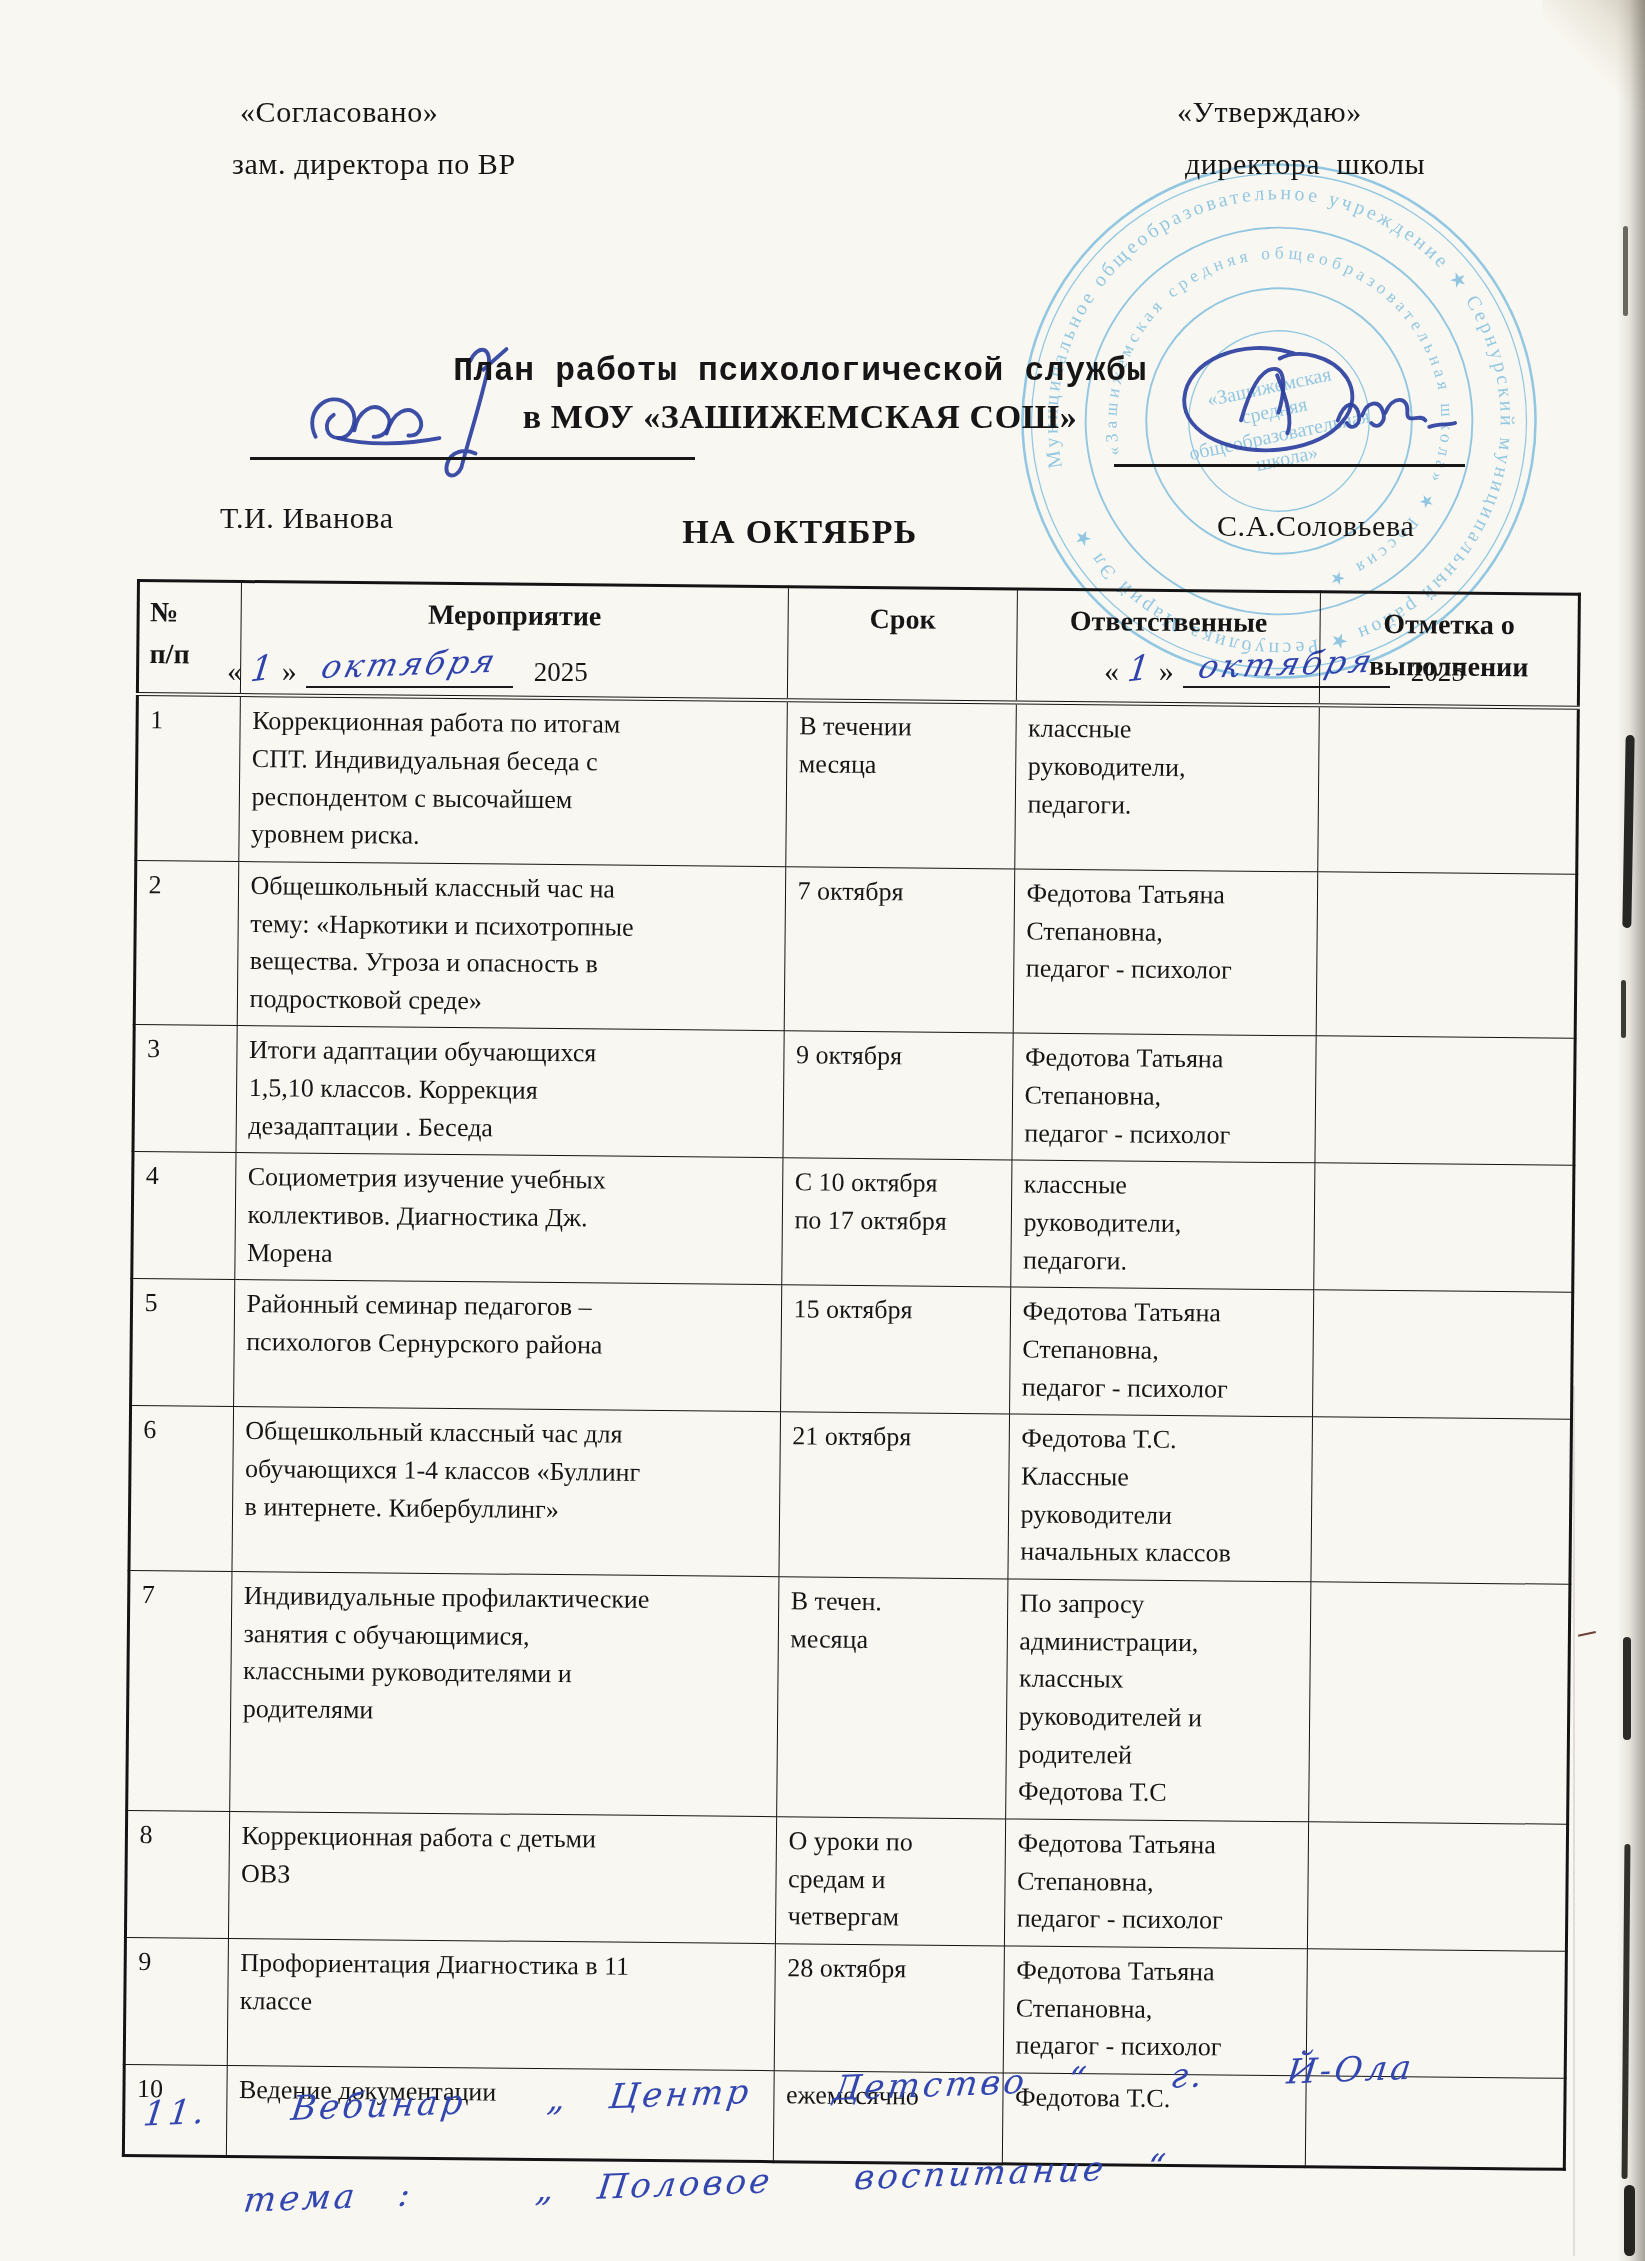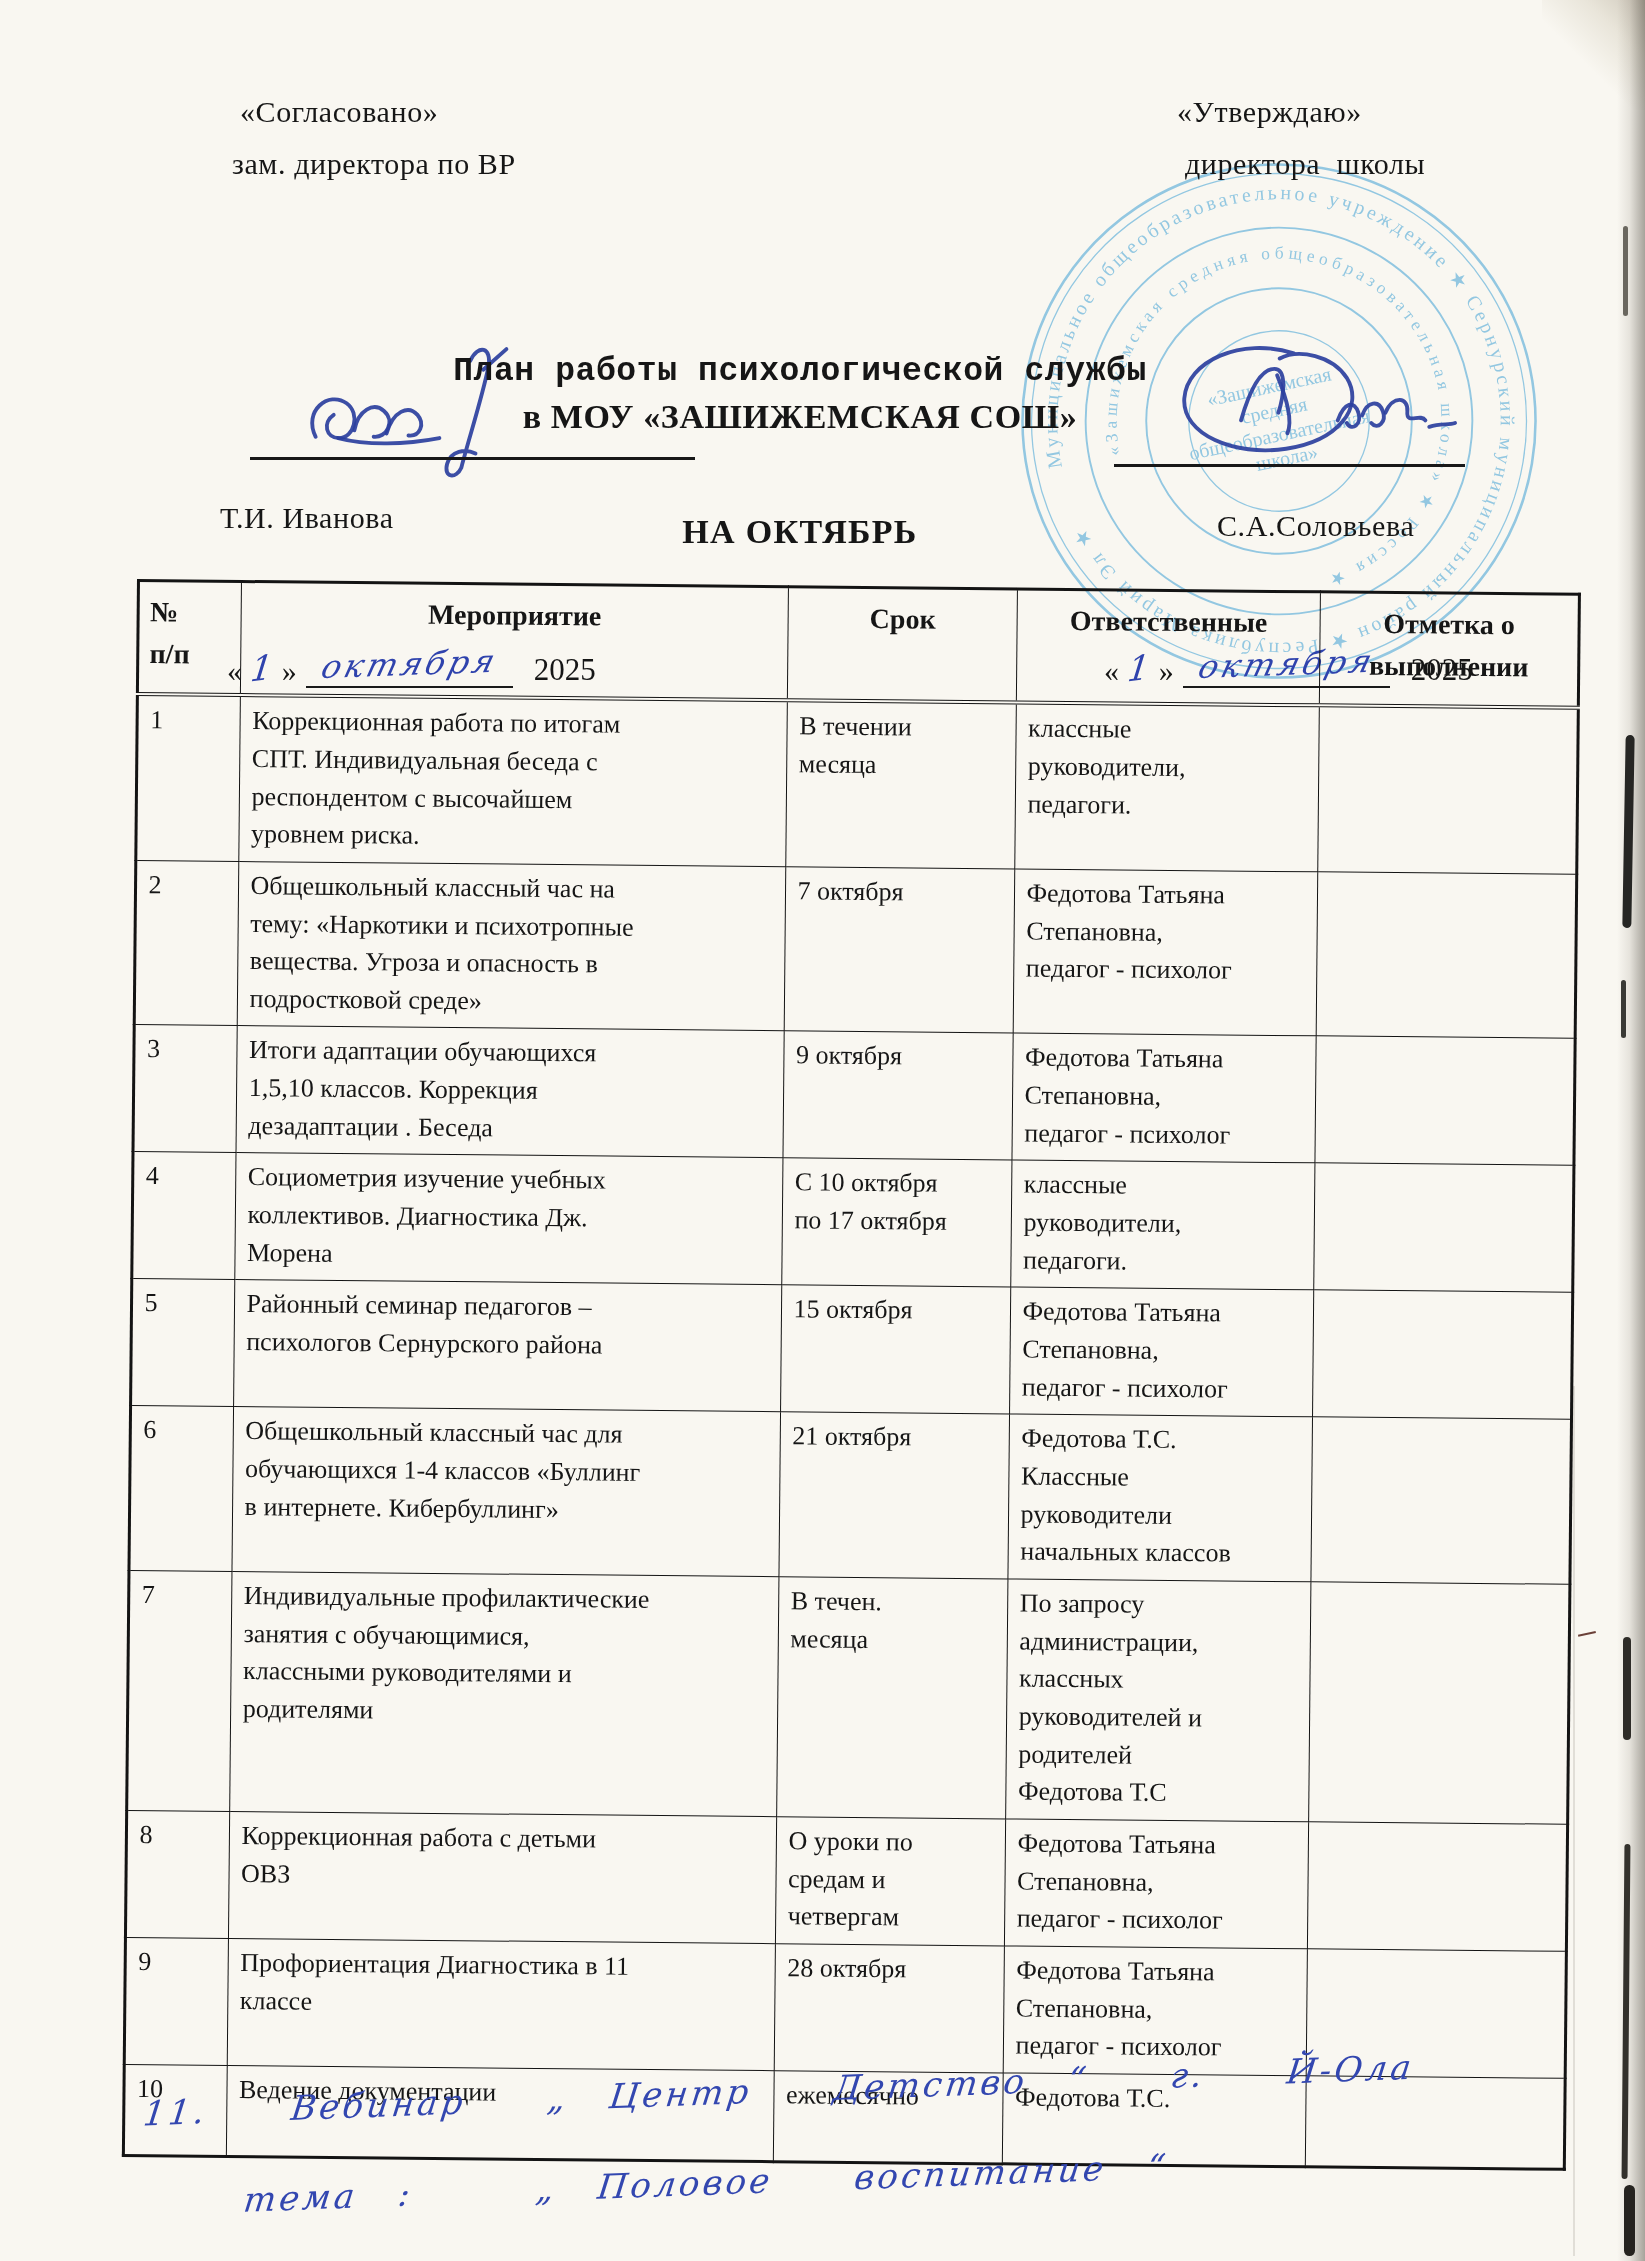--- a/index.html
+++ b/index.html
@@ -10,21 +10,21 @@
   }
   
   .abs{position:absolute;white-space:pre;}
   .ap{font-size:30px;letter-spacing:0.6px;}
   .sig-line{position:absolute;border-bottom:3.2px solid #181818;height:6.4px;}
   .date-row{position:absolute;font-size:30px;display:flex;align-items:flex-end;}
   .hand{font-family:"DejaVu Serif",serif;font-style:italic;color:#2f43ad;}
   .hand-day{display:inline-block;font-size:34px;transform:rotate(-7deg) skewX(-14deg);padding:0 9px;}
   .month-line{display:inline-block;border-bottom:2.6px solid #1a1a1a;margin:0 9px;padding:0 17px 2.6px 17px;}
   .hand-month{display:inline-block;font-size:32px;letter-spacing:3.2px;transform:skewX(-16deg) rotate(-2deg);}
-  .year{font-size:31px;padding-left:11.6px;}
+  .year{font-size:27px;padding-left:11.6px;}
   
   .title-block{position:absolute;left:0;right:45px;top:353px;text-align:center;font-weight:bold;}
   .t1{font-size:33px;letter-spacing:0.6px;font-family:Liberation Mono, monospace;}
   .t2{font-size:34px;margin-top:8px;letter-spacing:0.6px;}
   .t3{font-size:34px;margin-top:77px;letter-spacing:1.3px;}
   
   .stamp{position:absolute;left:1018px;top:160px;transform:rotate(-12deg);opacity:.58;}
   
   .ink{position:absolute;}
   .ink path{fill:none;stroke:#2b3f9e;stroke-width:6;stroke-linecap:round;stroke-linejoin:round;opacity:.92;}

